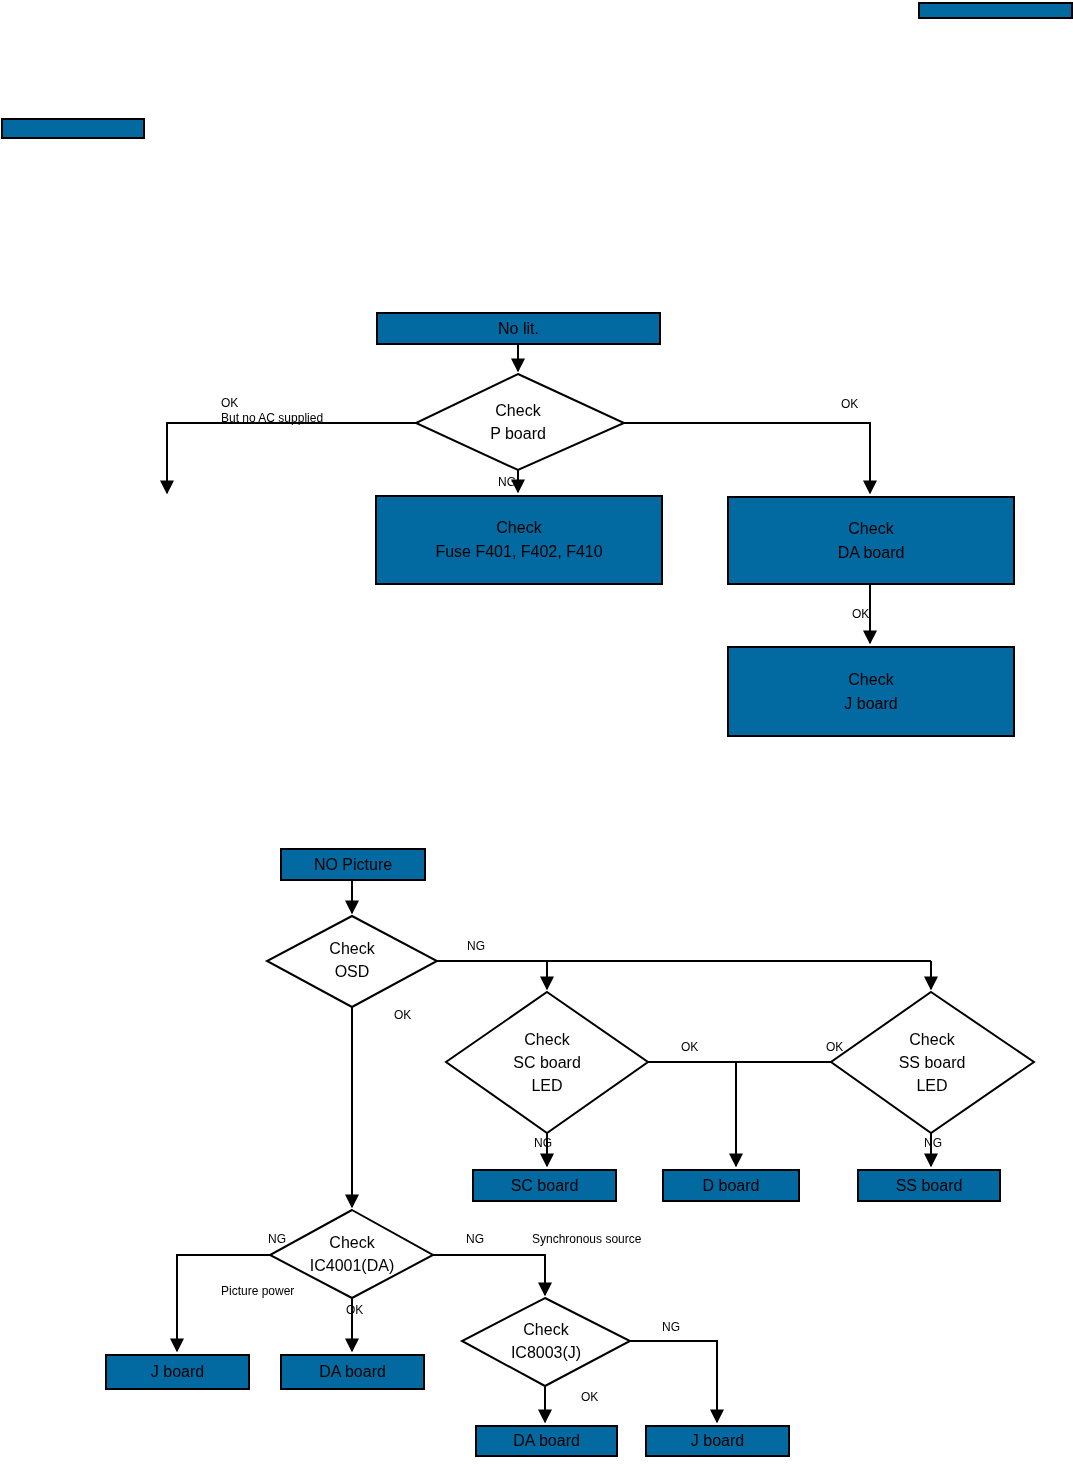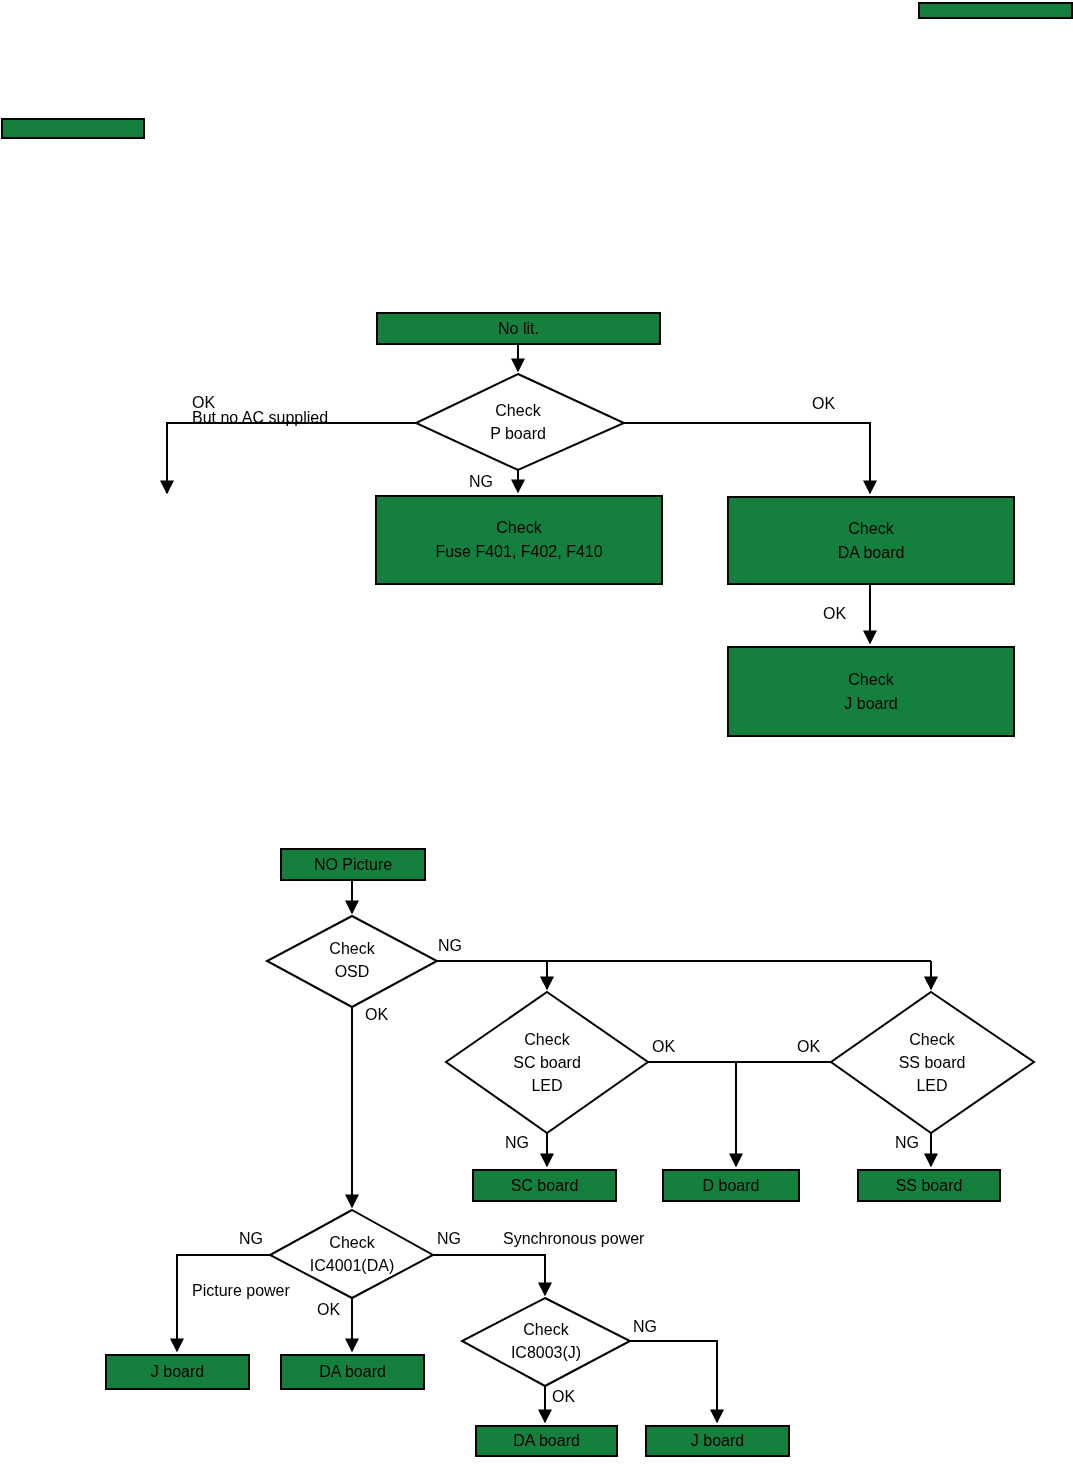--- a/index.html
+++ b/index.html
@@ -7,31 +7,31 @@
     position:relative;
     width:1073px;height:1465px;
     background:#ffffff;
     font-family:"Liberation Sans","DejaVu Sans",sans-serif;
     color:#000;
   }
   svg.lines{position:absolute;left:0;top:0;z-index:1;}
   .box{
     position:absolute;z-index:2;
     box-sizing:border-box;
-    border:2px solid #000;background:#15803d;
+    border:2px solid #000;background:#0369a1;
     display:flex;flex-direction:column;
     align-items:center;justify-content:center;
     text-align:center;
     font-size:16px;line-height:24px;
   }
   .box.bold{font-weight:normal;}
   .pre{white-space:pre-line;}
   .lbl{
     position:absolute;z-index:3;
-    font-size:16px;line-height:18px;white-space:nowrap;
+    font-size:12px;line-height:18px;white-space:nowrap;margin-left:29px;
   }
   .dtext{
     position:absolute;z-index:3;
     transform:translate(-50%,-50%);
     text-align:center;font-size:16px;line-height:23px;
     white-space:pre-line;
   }
   b{font-weight:normal;}
 </style>
 </head>
@@ -136,21 +136,21 @@
   </div>
   <div class="box" style="left:857px;top:1169px;width:144px;height:33px;">
     <span><b>SS</b><span> board</span></span>
   </div>
 
   <div class="dtext" style="left:352px;top:1254px;">Check
 IC4001(DA)</div>
 
   <div class="lbl" style="left:239px;top:1230px;">NG</div>
   <div class="lbl" style="left:437px;top:1230px;">NG</div>
-  <div class="lbl" style="left:503px;top:1230px;">Synchronous power</div>
+  <div class="lbl" style="left:503px;top:1230px;">Synchronous source</div>
   <div class="lbl" style="left:192px;top:1282px;">Picture power</div>
   <div class="lbl" style="left:317px;top:1301px;">OK</div>
 
   <div class="box" style="left:105px;top:1354px;width:145px;height:36px;">
     <span><b>J</b><span> board</span></span>
   </div>
   <div class="box" style="left:280px;top:1354px;width:145px;height:36px;">
     <span><b>DA</b><span> board</span></span>
   </div>
 

